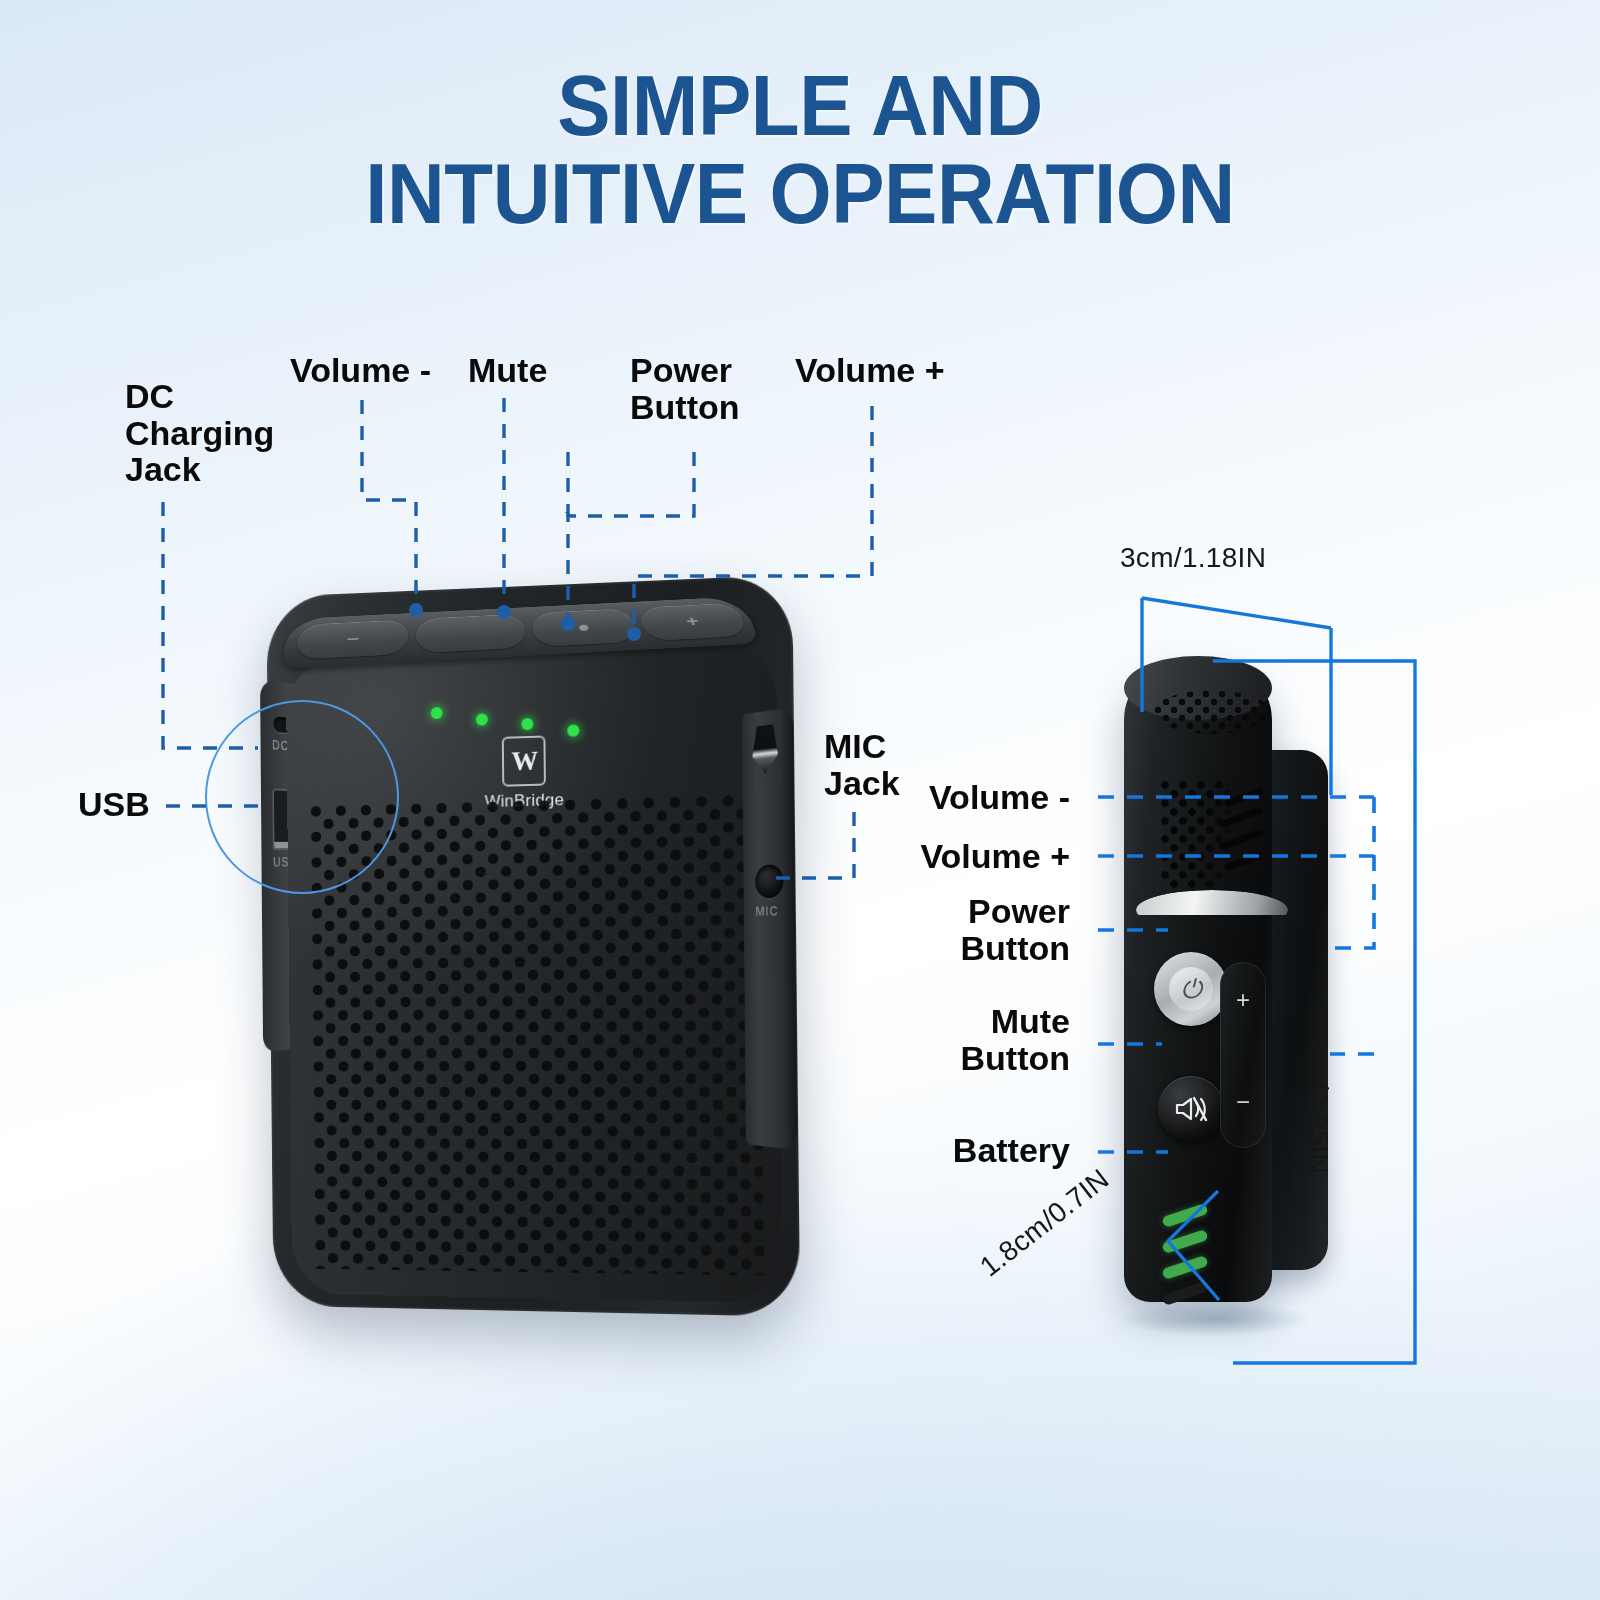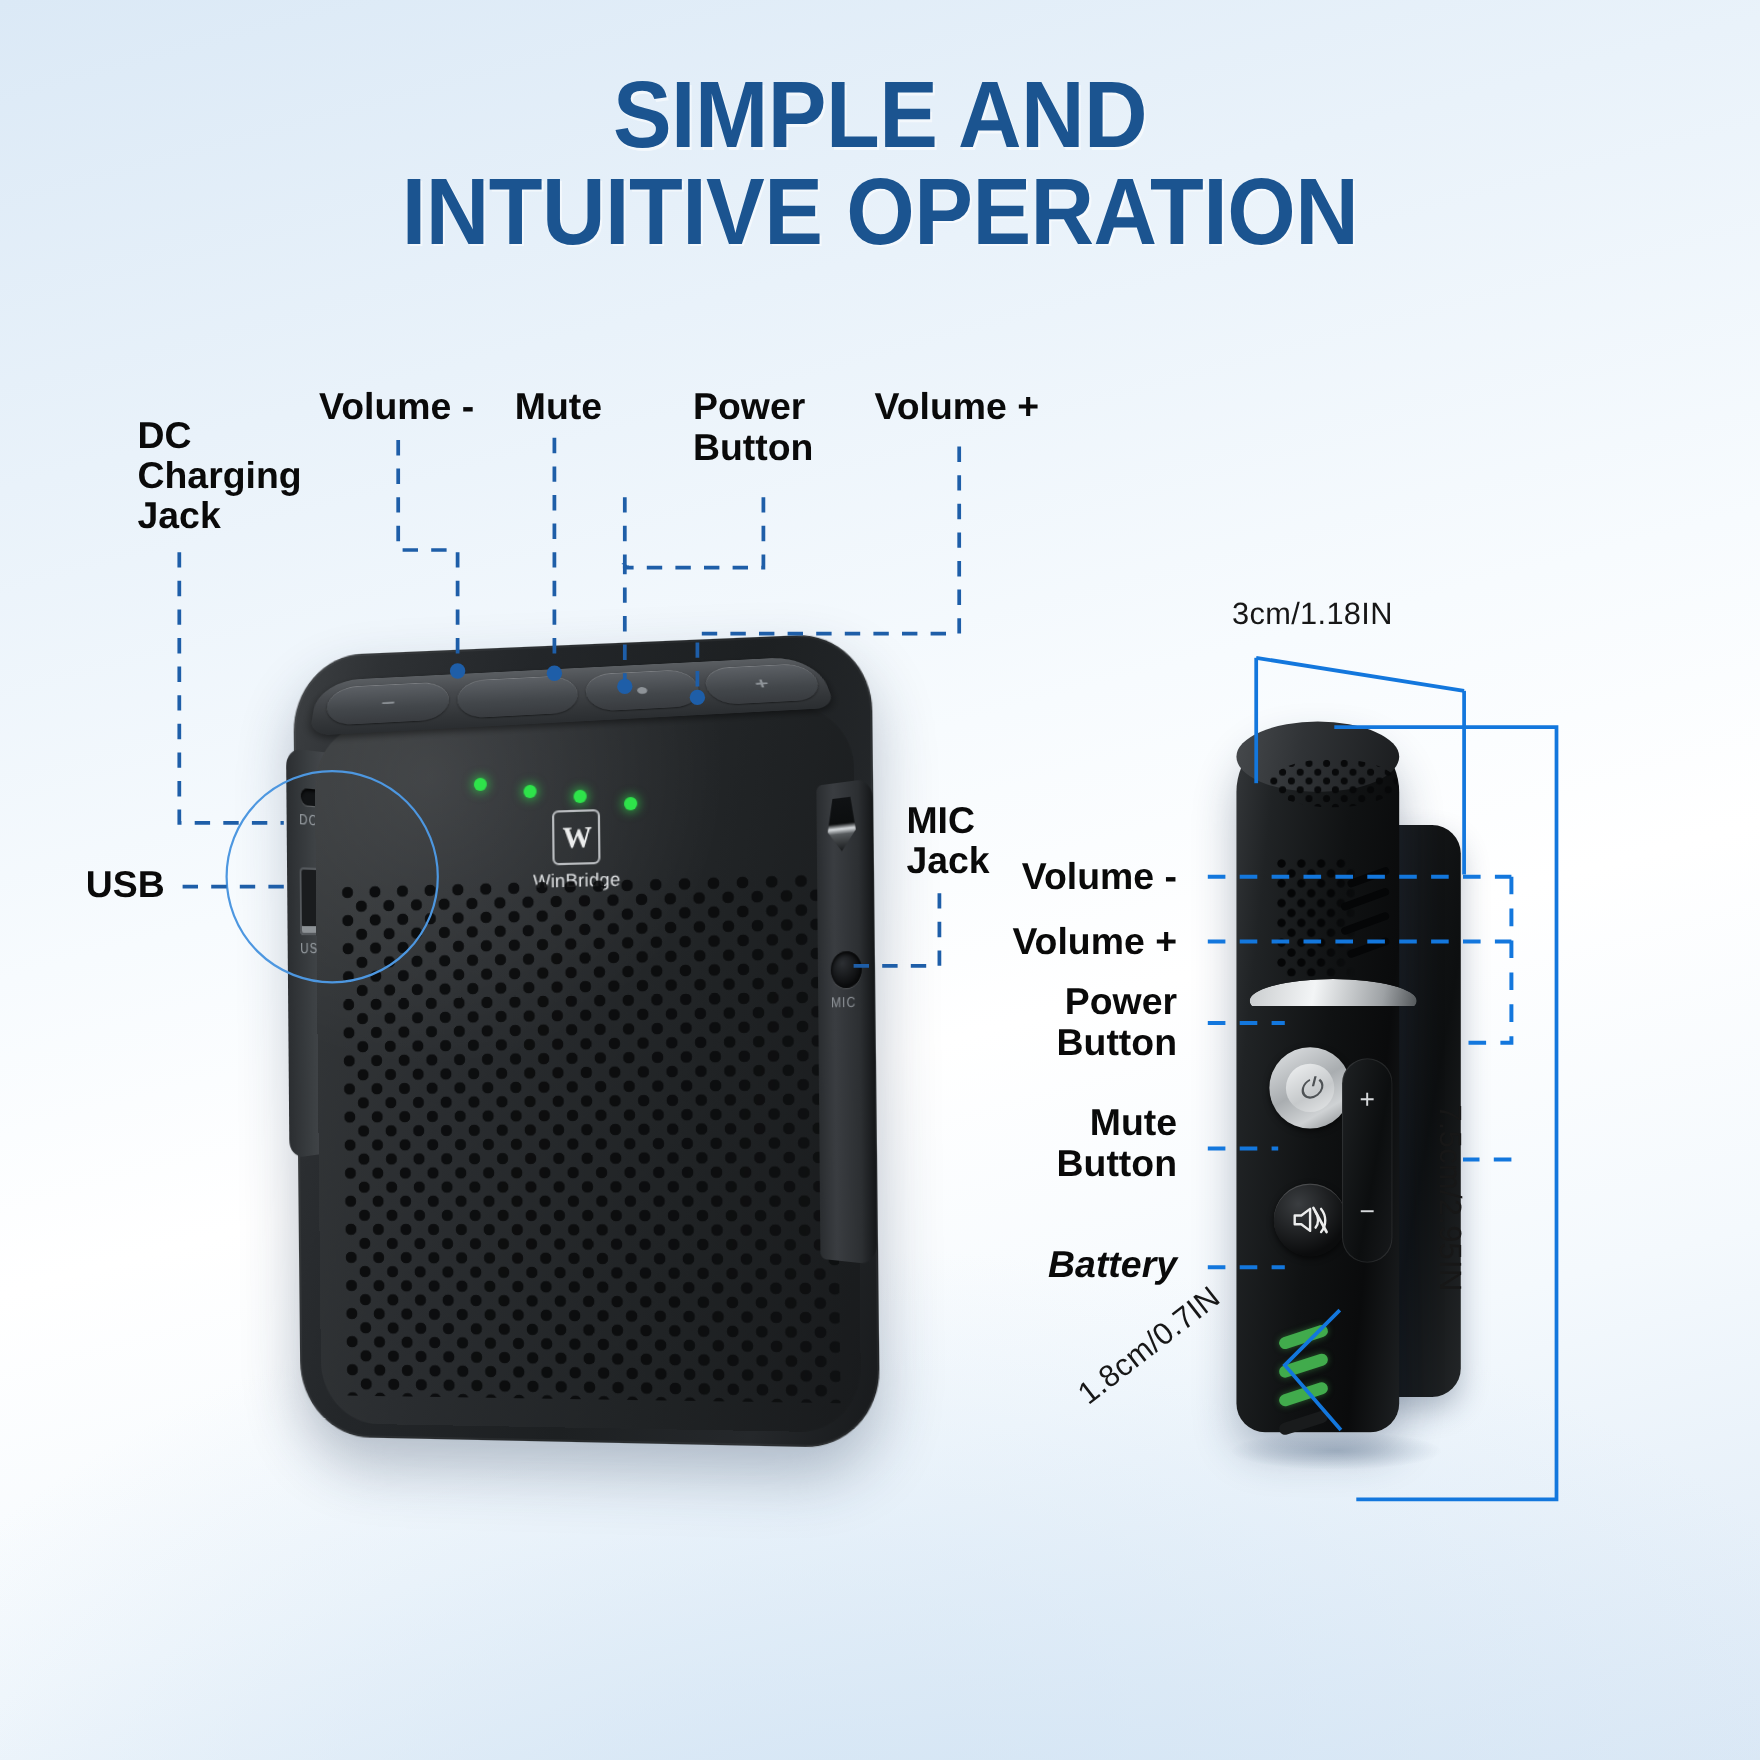--- a/index.html
+++ b/index.html
@@ -331,21 +331,21 @@
       <path d="M1374 1054 L1330 1054"></path>
     </g>
   </svg>
 
   <div class="lbl r" style="left:900px;top:779px;width:170px;">Volume -</div>
   <div class="lbl r" style="left:900px;top:838px;width:170px;">Volume +</div>
   <div class="lbl r" style="left:880px;top:893px;width:190px;">Power
 Button</div>
   <div class="lbl r" style="left:880px;top:1003px;width:190px;">Mute
 Button</div>
-  <div class="lbl r" style="left:900px;top:1132px;width:170px;font-style:italic;">Battery</div>
+  <div class="lbl r" style="left:900px;top:1132px;width:170px;">Battery</div>
 
   <svg class="ov">
     <g fill="none" stroke="#1377dd" stroke-width="3.4">
 
       <path d="M1142 598 L1142 712"></path>
       <path d="M1142 598 L1331 628"></path>
       <path d="M1331 628 L1331 795"></path>
 
       <path d="M1213 661 L1415 661 L1415 1363 L1233 1363"></path>
 

